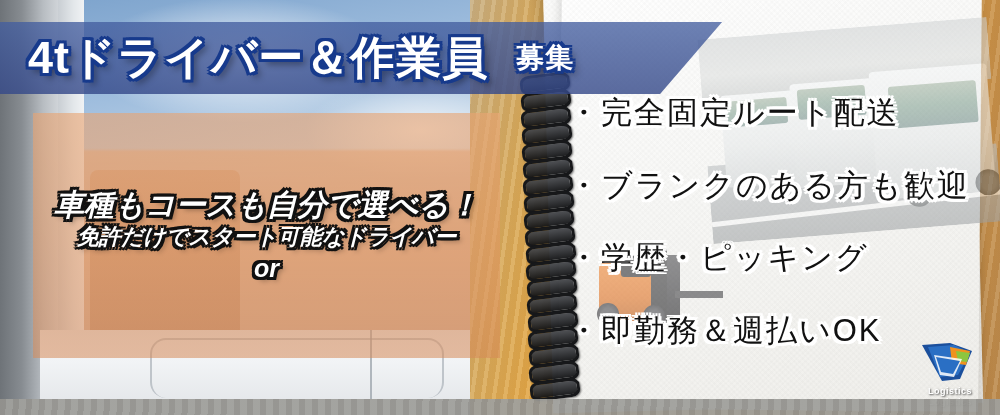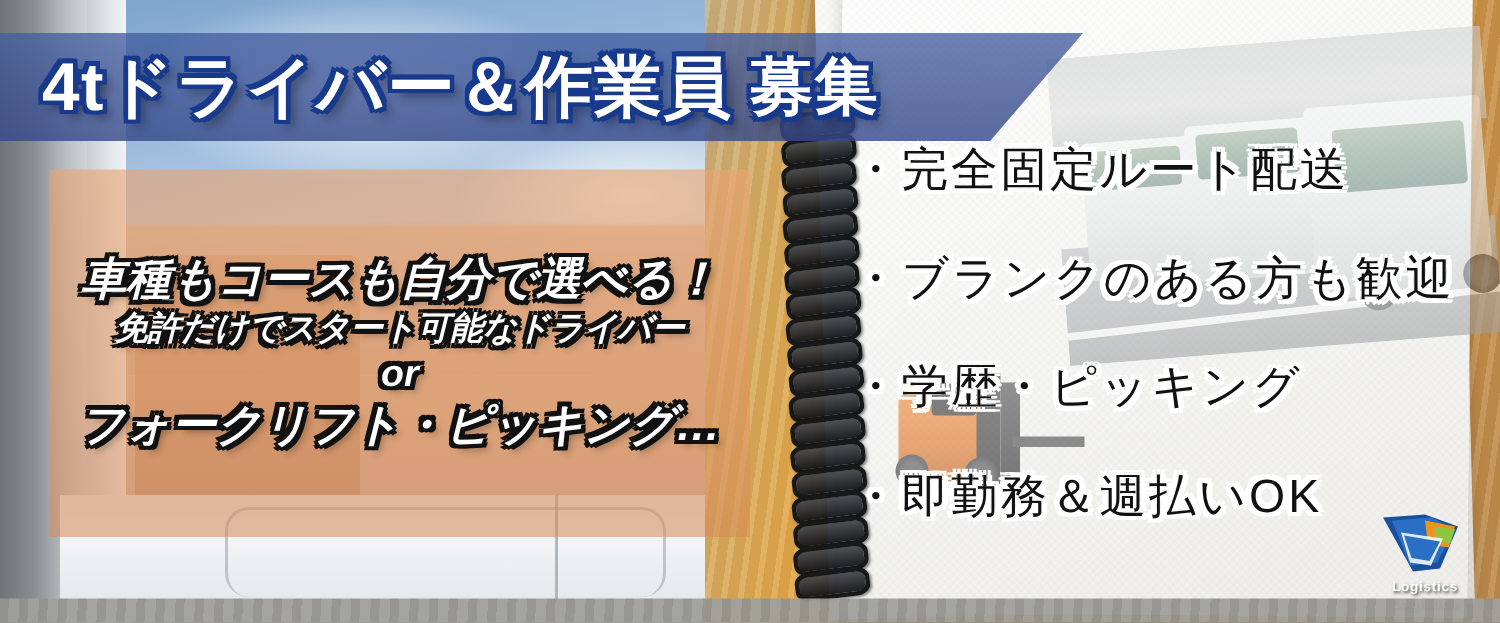--- a/index.html
+++ b/index.html
@@ -293,22 +293,22 @@
     color: #ffffff;
     white-space: nowrap;
     text-shadow:
       -3px -3px 0 #173a8c, 3px -3px 0 #173a8c,
       -3px  3px 0 #173a8c, 3px  3px 0 #173a8c,
       -3px  0   0 #173a8c, 3px  0   0 #173a8c,
        0   -3px 0 #173a8c, 0    3px 0 #173a8c,
        5px 5px 7px rgba(0,0,0,0.45);
   }
   .title-sub {
-    font-size: 42px;
-    margin-left: 12px;
+    font-size: 28px;
+    margin-left: 28px;
   }
 
   
   .copy-panel {
     position: absolute;
     left: 33px; top: 113px;
     width: 467px; height: 245px;
     background: linear-gradient(180deg, rgba(232,164,114,0.62) 0%, rgba(226,152,100,0.58) 50%, rgba(214,138,88,0.55) 100%);
   }
   .copy-lines {
@@ -475,21 +475,20 @@
   <div class="title-text">
     <span>4tドライバー＆作業員</span>
     <span class="title-sub">募集</span>
   </div>
 
   <div class="copy-panel"></div>
   <div class="copy-lines">
     <div class="copy-line cl-1">車種もコースも自分で選べる！</div>
     <div class="copy-line cl-2">免許だけでスタート可能なドライバー</div>
     <div class="copy-line cl-or">or</div>
-    <div class="copy-line cl-4">フォークリフト・ピッキング…</div>
   </div>
 
   <div class="bullets">
     <div class="bullet">・完全固定ルート配送</div>
     <div class="bullet">・ブランクのある方も歓迎</div>
     <div class="bullet">・学歴・ピッキング</div>
     <div class="bullet">・即勤務＆週払いOK</div>
   </div>
 
   <div class="logo">

